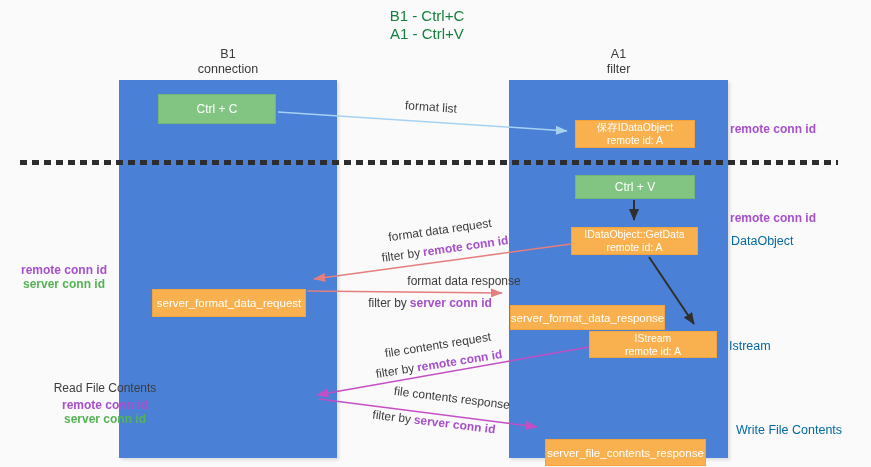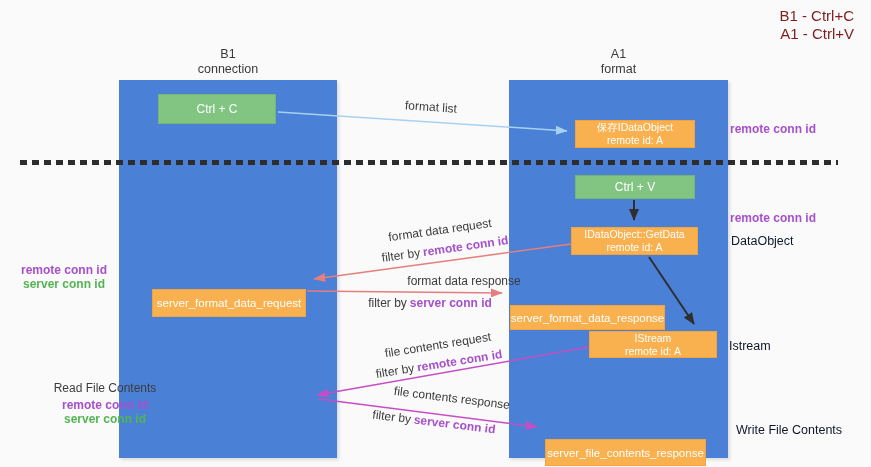--- a/index.html
+++ b/index.html
@@ -1,32 +1,32 @@
 <!DOCTYPE html>
 <html><head>
 <meta charset="utf-8">
 <style>
   html,body{margin:0;padding:0;background:#fafafa;font-family:"Liberation Sans","DejaVu Sans",sans-serif;}
   #canvas{position:relative;width:871px;height:467px;background:#fafafa;overflow:hidden;}
-  .title{position:absolute;left:0;top:7px;width:854px;text-align:right;font-size:15px;line-height:18px;color:#7f1d1d;}
+  .title{position:absolute;left:0;top:7px;width:854px;text-align:center;font-size:15px;line-height:18px;color:#15803d;}
   .col-header{position:absolute;top:47px;text-align:center;font-size:12.5px;line-height:15px;color:#3a3a3a;}
   .lifeline{position:absolute;top:80px;height:378px;background:#4a80d5;box-shadow:2px 2px 3px rgba(0,0,0,0.12);}
   .node{position:absolute;display:flex;flex-direction:column;align-items:center;justify-content:center;color:#fff;text-align:center;box-sizing:border-box;}
   .node.green{background:#82c482;border:1px solid #74b674;font-size:12px;}
   .node.orange{background:#f9b04f;border:1px solid #f2a33c;}
   .two-line{font-size:10.5px;line-height:13px;}
   .one-line{font-size:11.5px;margin-top:23px;}
   .dashed-sep{position:absolute;left:20px;top:160px;width:818px;height:5px;
     background:repeating-linear-gradient(90deg,#2d2d2d 0 7px,rgba(0,0,0,0) 7px 12px);}
   .arrows{position:absolute;left:0;top:0;pointer-events:none;}
   .edge-label{position:absolute;font-size:12px;color:#3c3c3c;white-space:nowrap;}
   .purple{color:#a650cc;font-weight:bold;}
   .greenid{color:#54b454;font-weight:bold;}
   .fb{margin-right:3px;}
-  .side-label{position:absolute;font-size:12.5px;color:#0f172a;white-space:nowrap;}
+  .side-label{position:absolute;font-size:12.5px;color:#0369a1;white-space:nowrap;}
   .side-purple{position:absolute;font-size:12px;font-weight:bold;color:#a650cc;white-space:nowrap;}
   .conn-stack{position:absolute;text-align:center;font-size:12px;font-weight:bold;line-height:14px;}
   .read-stack{position:absolute;text-align:center;margin-left:35px;}
   .read-stack .head{font-size:12px;color:#3c3c3c;font-weight:normal;margin-bottom:4px;}
   .read-stack .ids{font-size:12px;font-weight:bold;line-height:13.5px;}
 </style>
 </head>
 <body>
 
 <div id="canvas">
@@ -35,21 +35,21 @@
     <div>B1 - Ctrl+C</div>
     <div>A1 - Ctrl+V</div>
   </div>
 
   <div class="col-header" style="left:119px;width:218px;">
     <div>B1</div>
     <div>connection</div>
   </div>
   <div class="col-header" style="left:509px;width:219px;">
     <div>A1</div>
-    <div>format</div>
+    <div>filter</div>
   </div>
 
   <div class="lifeline" style="left:119px;width:218px;"></div>
   <div class="lifeline" style="left:509px;width:219px;"></div>
 
   <div class="dashed-sep"></div>
 
   <div class="node green" style="left:158px;top:94px;width:118px;height:30px;justify-content:center;">
     <span>Ctrl + C</span>
   </div>

